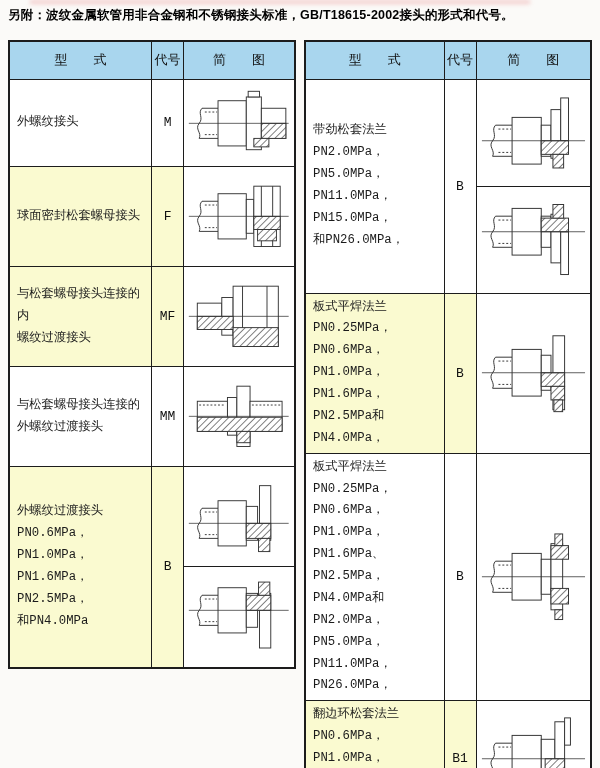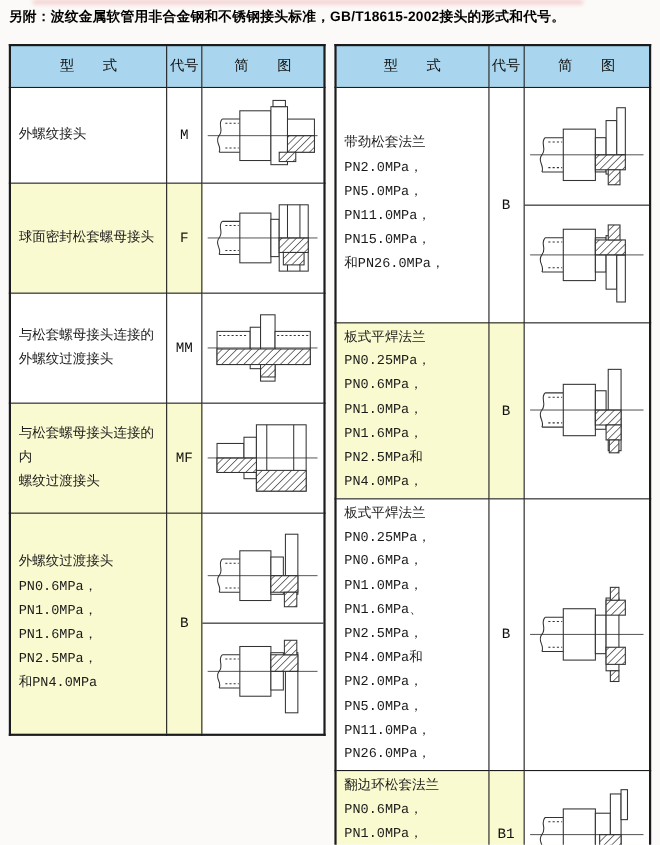--- a/index.html
+++ b/index.html
@@ -117,20 +117,47 @@
                 <line x1="92" y1="14" x2="92" y2="78"></line>
                 <rect x="72" y="46" width="28" height="14" fill="url(#hp1)"></rect>
                 <rect x="76" y="60" width="20" height="12" fill="url(#hp1)"></rect>
                 <line x1="3" y1="46" x2="109" y2="46" stroke-width="0.8"></line>
               </g>
             </svg>
           </div>
         </td>
   </tr>
   <tr style="height:100px">
+    <td class="type hl">与松套螺母接头连接的内
+螺纹过渡接头</td>
+    <td class="code hl">MF</td>
+    <td class="diag-cell">
+          <div class="diag">
+            <svg viewBox="0 0 112 92" preserveAspectRatio="xMidYMid meet">
+              <defs>
+                <pattern id="hp3" width="5" height="5" patternUnits="userSpaceOnUse" patternTransform="rotate(45)">
+                  <rect width="5" height="5" fill="#fff"></rect>
+                  <line x1="0" y1="0" x2="0" y2="5" stroke="#333" stroke-width="1.3"></line>
+                </pattern>
+              </defs>
+              <g fill="none" stroke="#333" stroke-width="1">
+                <rect x="12" y="32" width="26" height="28" fill="#fff"></rect>
+                <rect x="38" y="26" width="12" height="40" fill="#fff"></rect>
+                <rect x="50" y="14" width="48" height="64" fill="#fff"></rect>
+                <line x1="60" y1="14" x2="60" y2="78"></line>
+                <line x1="86" y1="14" x2="86" y2="78"></line>
+                <rect x="12" y="46" width="38" height="14" fill="url(#hp3)"></rect>
+                <rect x="50" y="58" width="48" height="20" fill="url(#hp3)"></rect>
+                <line x1="3" y1="46" x2="109" y2="46" stroke-width="0.8"></line>
+              </g>
+            </svg>
+          </div>
+        </td>
+  </tr>
+  <tr style="height:100px">
     <td class="type">与松套螺母接头连接的
 外螺纹过渡接头</td>
     <td class="code">MM</td>
     <td class="diag-cell">
           <div class="diag">
             <svg viewBox="0 0 112 92" preserveAspectRatio="xMidYMid meet">
               <defs>
                 <pattern id="hp2" width="5" height="5" patternUnits="userSpaceOnUse" patternTransform="rotate(45)">
                   <rect width="5" height="5" fill="#fff"></rect>
                   <line x1="0" y1="0" x2="0" y2="5" stroke="#333" stroke-width="1.3"></line>
@@ -138,47 +165,20 @@
               </defs>
               <g fill="none" stroke="#333" stroke-width="1">
                 <rect x="12" y="30" width="32" height="32" fill="#fff"></rect>
                 <rect x="44" y="26" width="10" height="40" fill="#fff"></rect>
                 <rect x="54" y="14" width="14" height="64" fill="#fff"></rect>
                 <rect x="68" y="30" width="34" height="32" fill="#fff"></rect>
                 <line x1="14" y1="34" x2="42" y2="34" stroke-dasharray="2 2"></line>
                 <line x1="70" y1="34" x2="100" y2="34" stroke-dasharray="2 2"></line>
                 <rect x="12" y="47" width="90" height="15" fill="url(#hp2)"></rect>
                 <rect x="54" y="62" width="14" height="12" fill="url(#hp2)"></rect>
-                <line x1="3" y1="46" x2="109" y2="46" stroke-width="0.8"></line>
-              </g>
-            </svg>
-          </div>
-        </td>
-  </tr>
-  <tr style="height:100px">
-    <td class="type hl">与松套螺母接头连接的内
-螺纹过渡接头</td>
-    <td class="code hl">MF</td>
-    <td class="diag-cell">
-          <div class="diag">
-            <svg viewBox="0 0 112 92" preserveAspectRatio="xMidYMid meet">
-              <defs>
-                <pattern id="hp3" width="5" height="5" patternUnits="userSpaceOnUse" patternTransform="rotate(45)">
-                  <rect width="5" height="5" fill="#fff"></rect>
-                  <line x1="0" y1="0" x2="0" y2="5" stroke="#333" stroke-width="1.3"></line>
-                </pattern>
-              </defs>
-              <g fill="none" stroke="#333" stroke-width="1">
-                <rect x="12" y="32" width="26" height="28" fill="#fff"></rect>
-                <rect x="38" y="26" width="12" height="40" fill="#fff"></rect>
-                <rect x="50" y="14" width="48" height="64" fill="#fff"></rect>
-                <line x1="60" y1="14" x2="60" y2="78"></line>
-                <line x1="86" y1="14" x2="86" y2="78"></line>
-                <rect x="12" y="46" width="38" height="14" fill="url(#hp3)"></rect>
-                <rect x="50" y="58" width="48" height="20" fill="url(#hp3)"></rect>
                 <line x1="3" y1="46" x2="109" y2="46" stroke-width="0.8"></line>
               </g>
             </svg>
           </div>
         </td>
   </tr>
   <tr style="height:201px">
     <td class="type hl">外螺纹过渡接头
 PN0.6MPa，PN1.0MPa，
 PN1.6MPa，PN2.5MPa，

